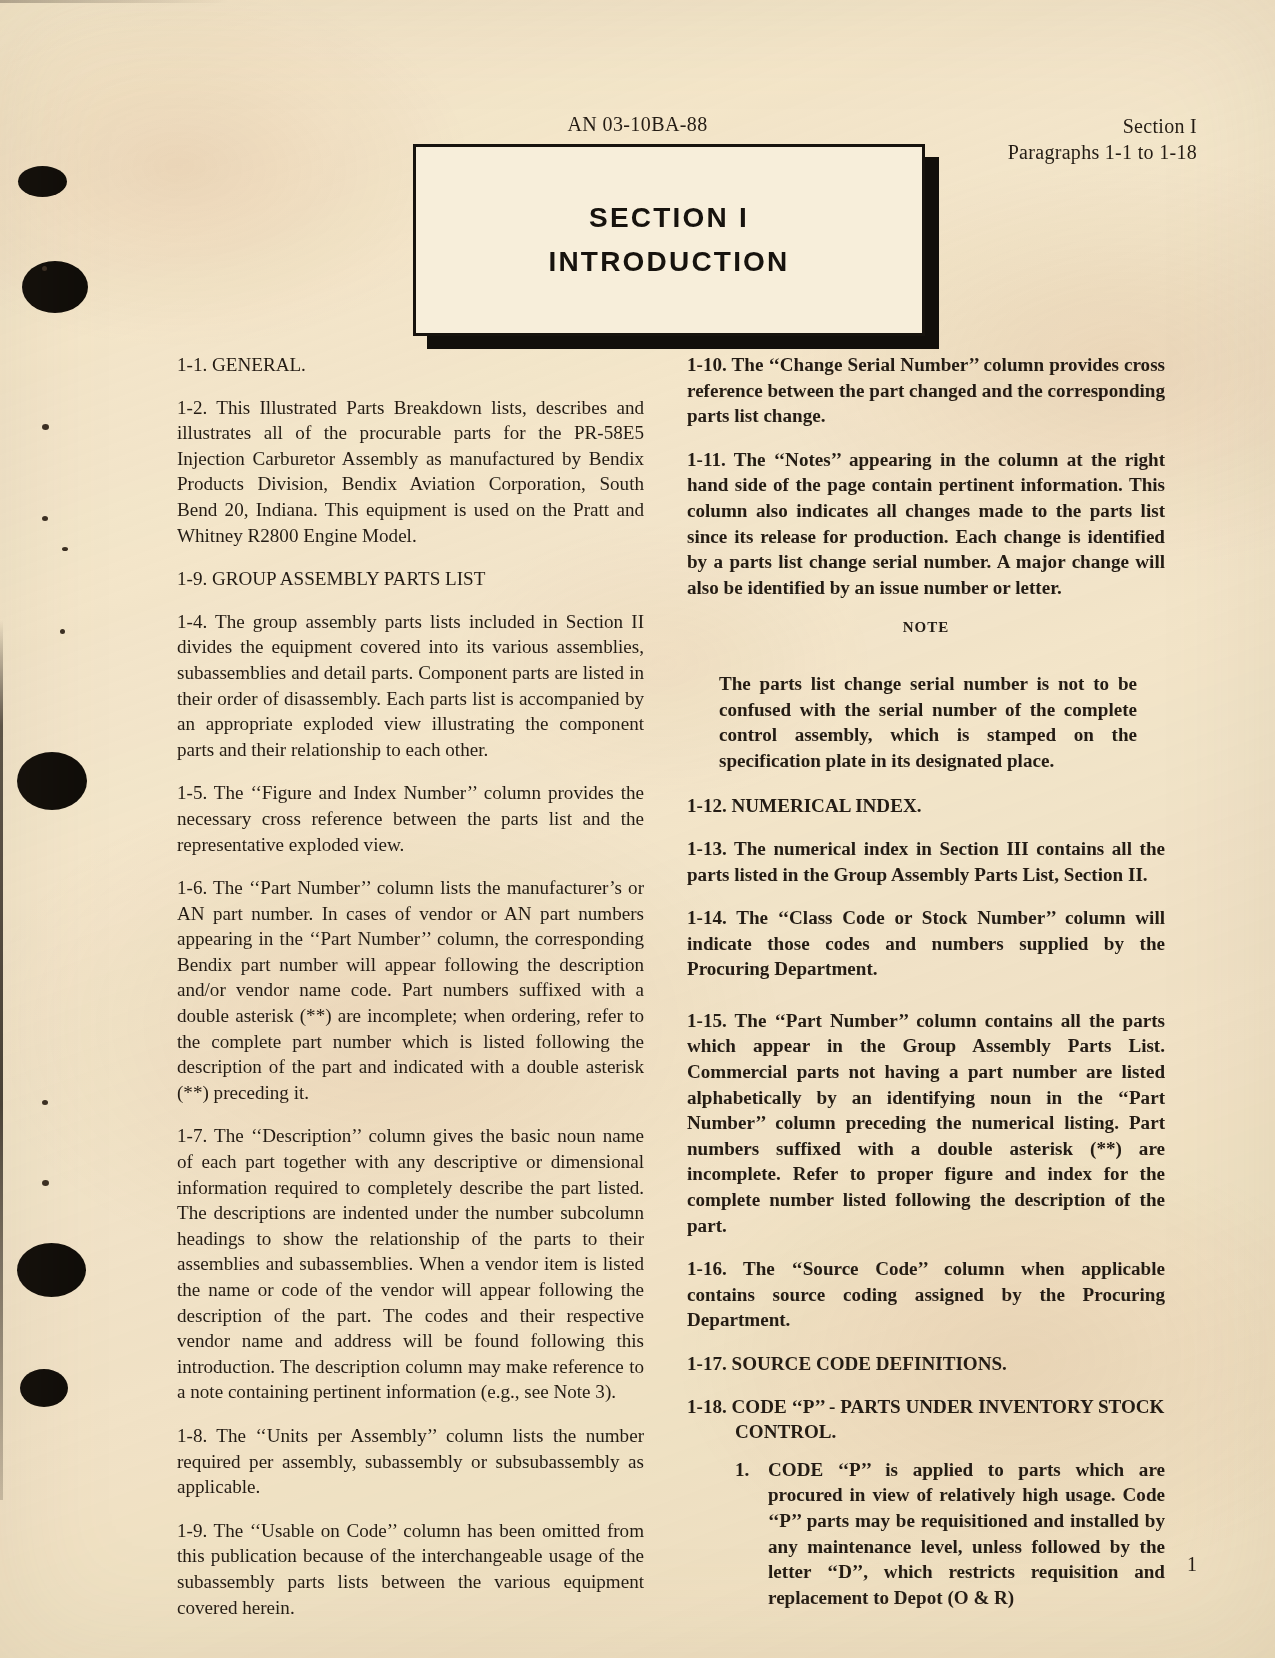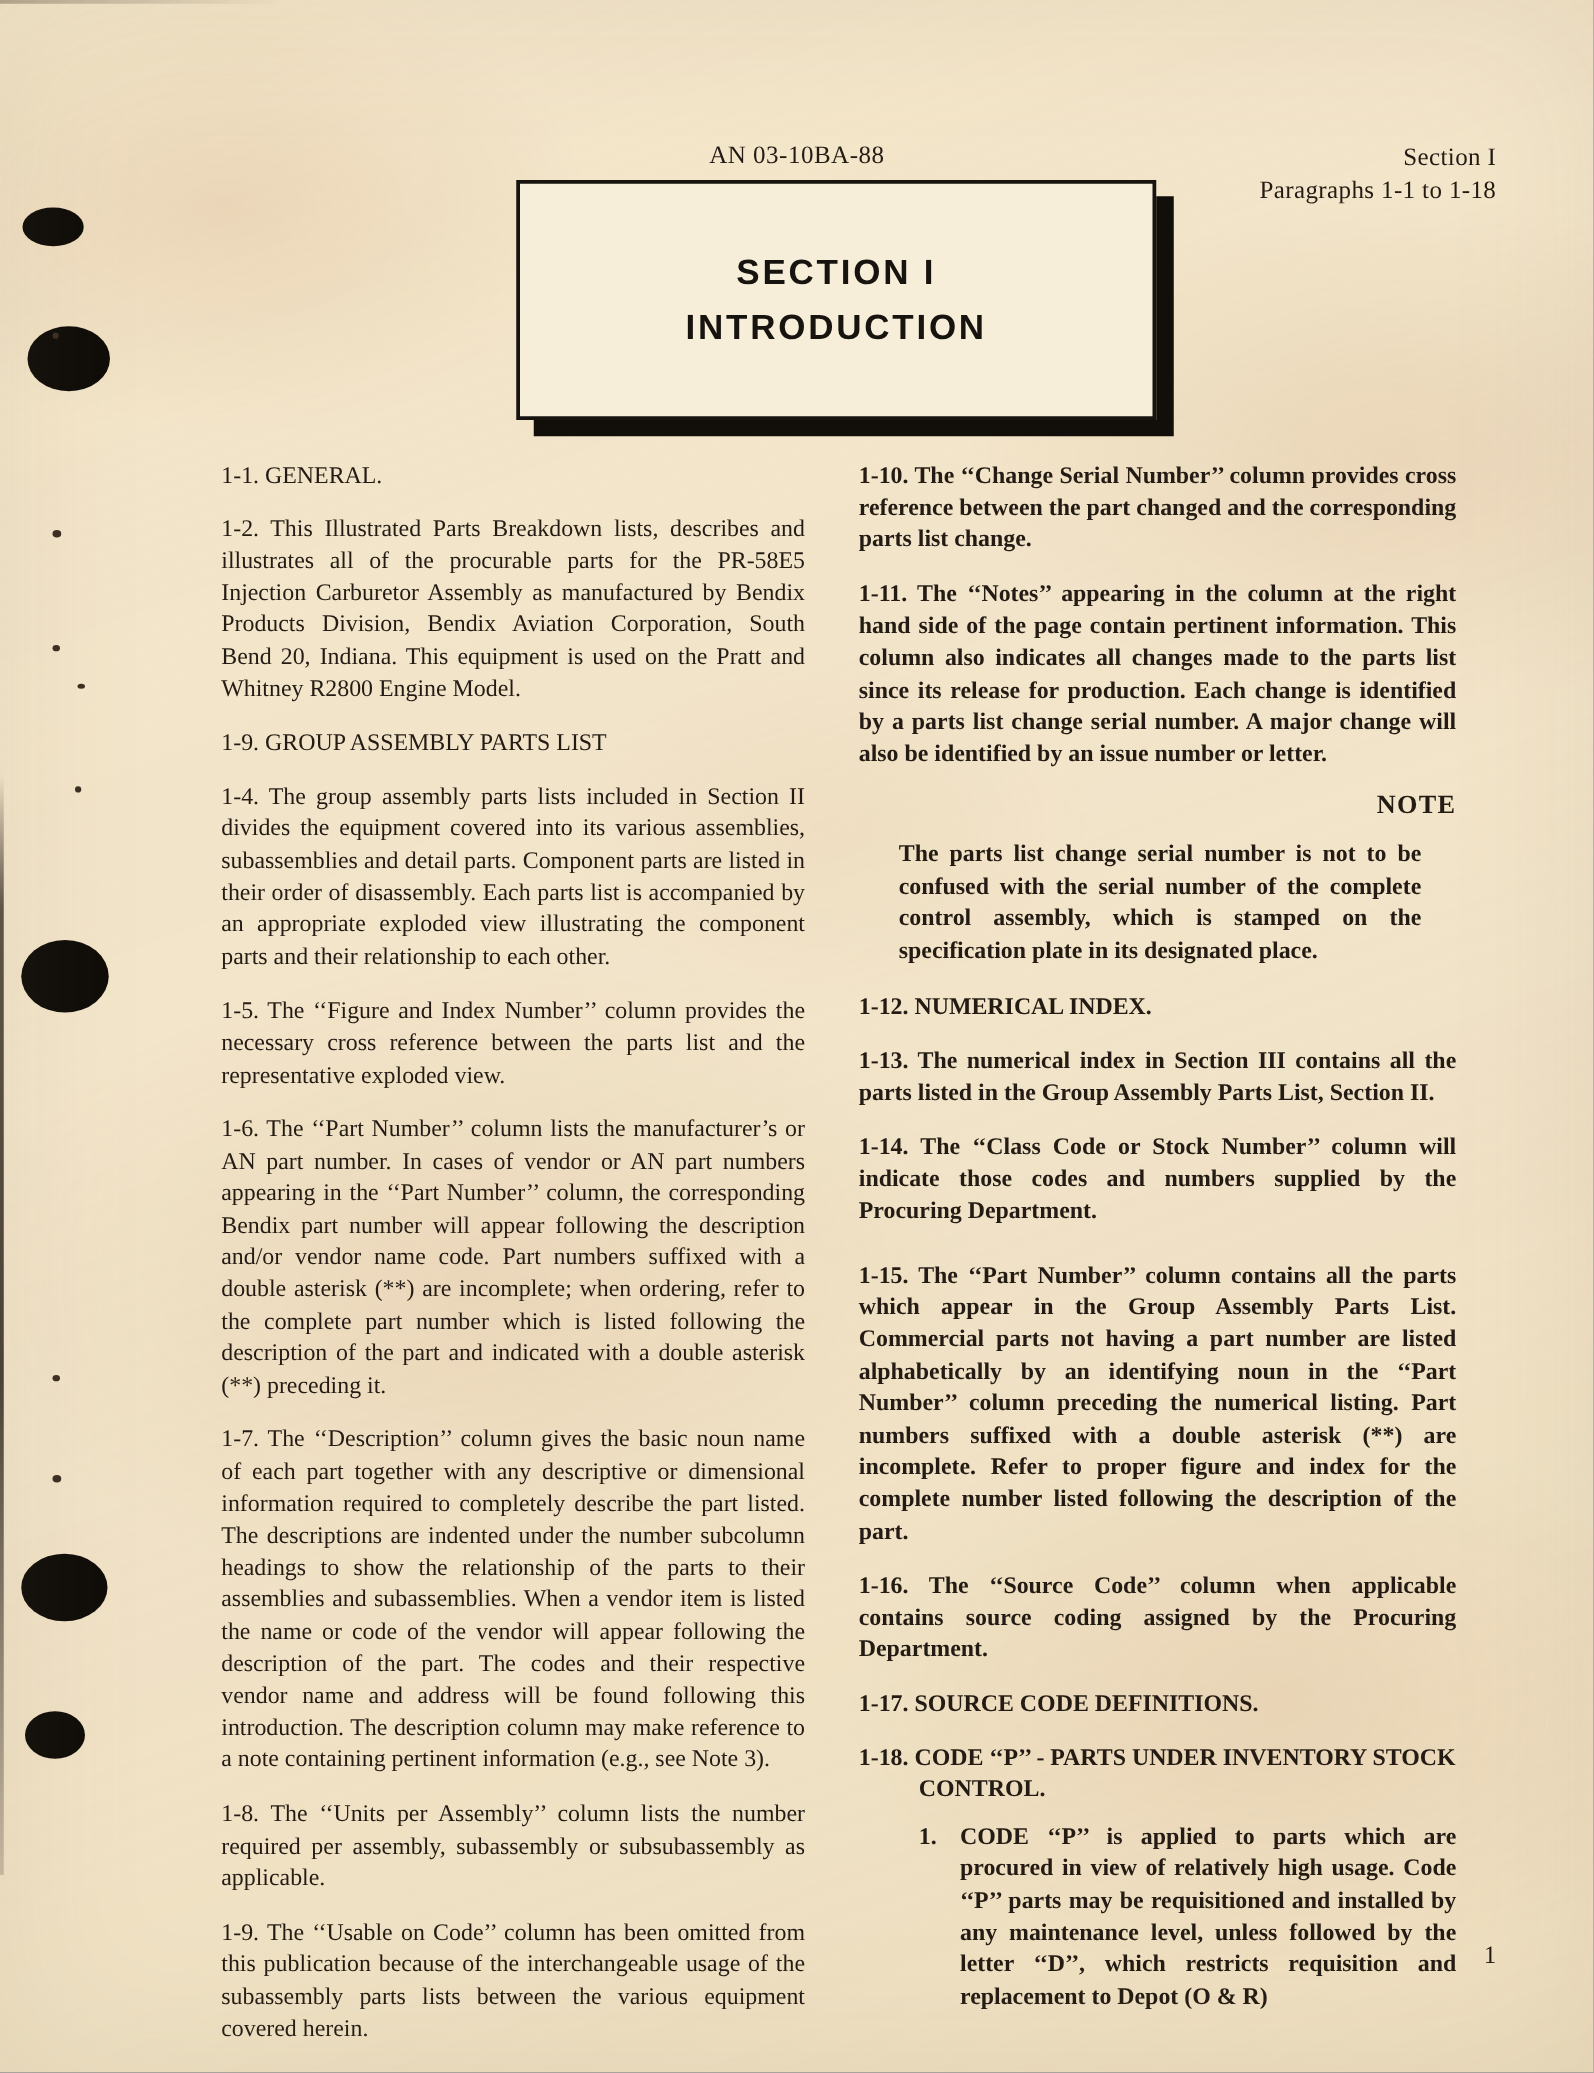--- a/index.html
+++ b/index.html
@@ -134,44 +134,44 @@
 
   
   .cols {
     position: absolute;
     left: 0;
     top: 352px;
     width: 1275px;
   }
   .col {
     position: absolute;
-    top: 16px;
+    top: 0;
     font-size: 19.1px;
     line-height: 25.6px;
   }
   .col-left  { left: 177px; width: 467px; }
   .col-right { left: 687px; width: 478px; font-weight: bold; }
 
   p.para {
     margin: 0 0 18px 0;
     text-align: justify;
     text-justify: inter-word;
     hyphens: none;
   }
   p.head-para {
     margin: 0 0 17px 0;
     text-align: left;
   }
   p.tight { margin-bottom: 15px; }
   p.last { margin-bottom: 12px; }
 
   .note-label {
-    margin: 14px 0 14px 0;
-    text-align: right;
-    font-size: 21px;
+    margin: 14px 0 30px 0;
+    text-align: center;
+    font-size: 15px;
     letter-spacing: 1px;
   }
   .note-body {
     margin: 0 0 20px 0;
     padding: 0 28px 0 32px;
     text-align: justify;
     line-height: 25.6px;
   }
   .sublist {
     margin: 0;

